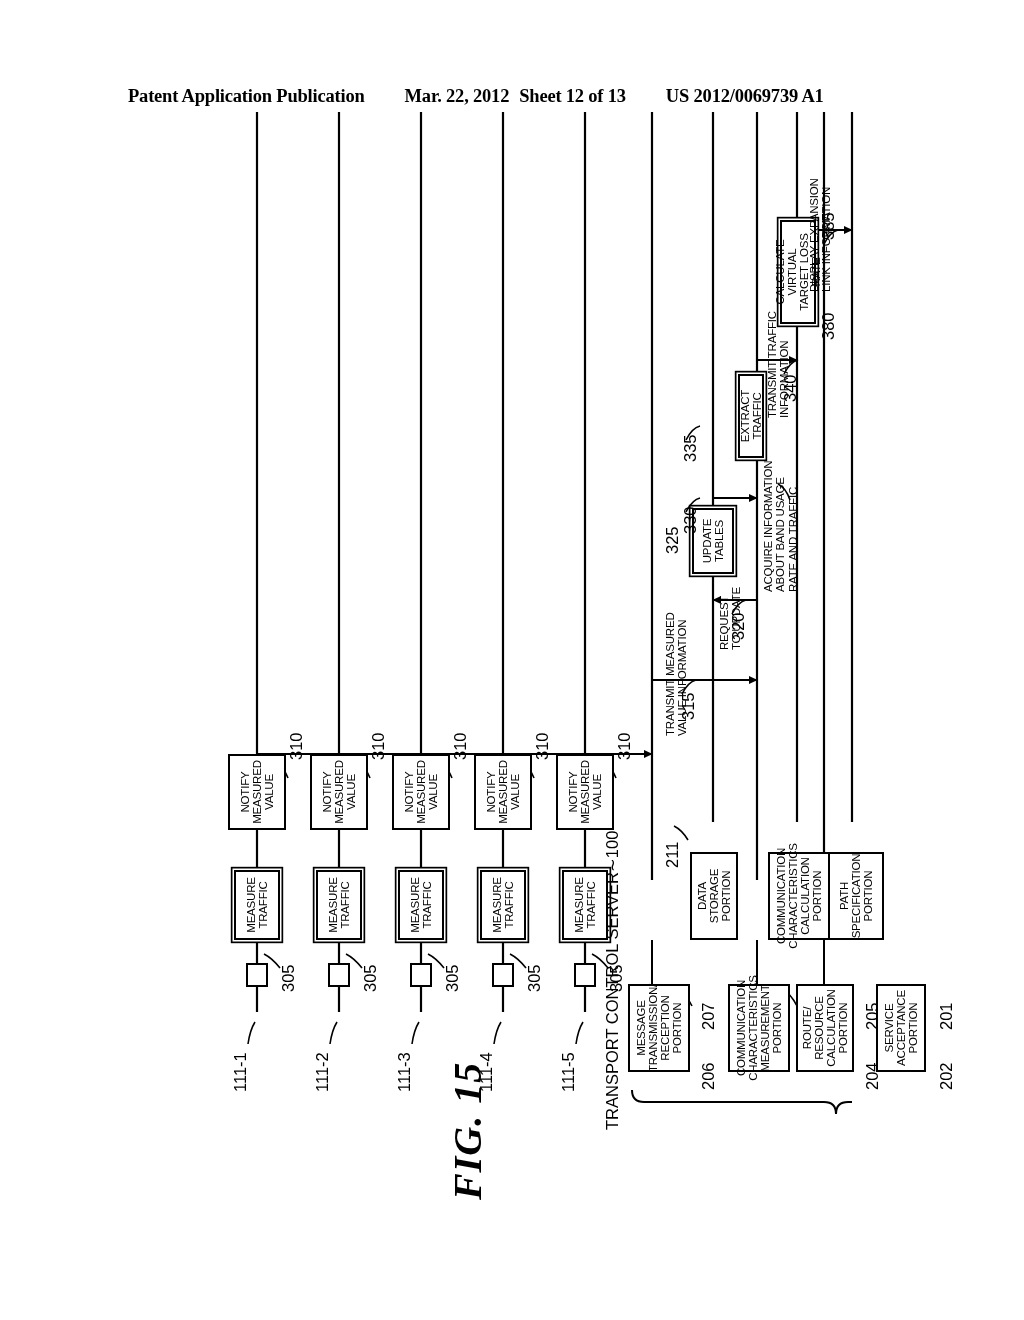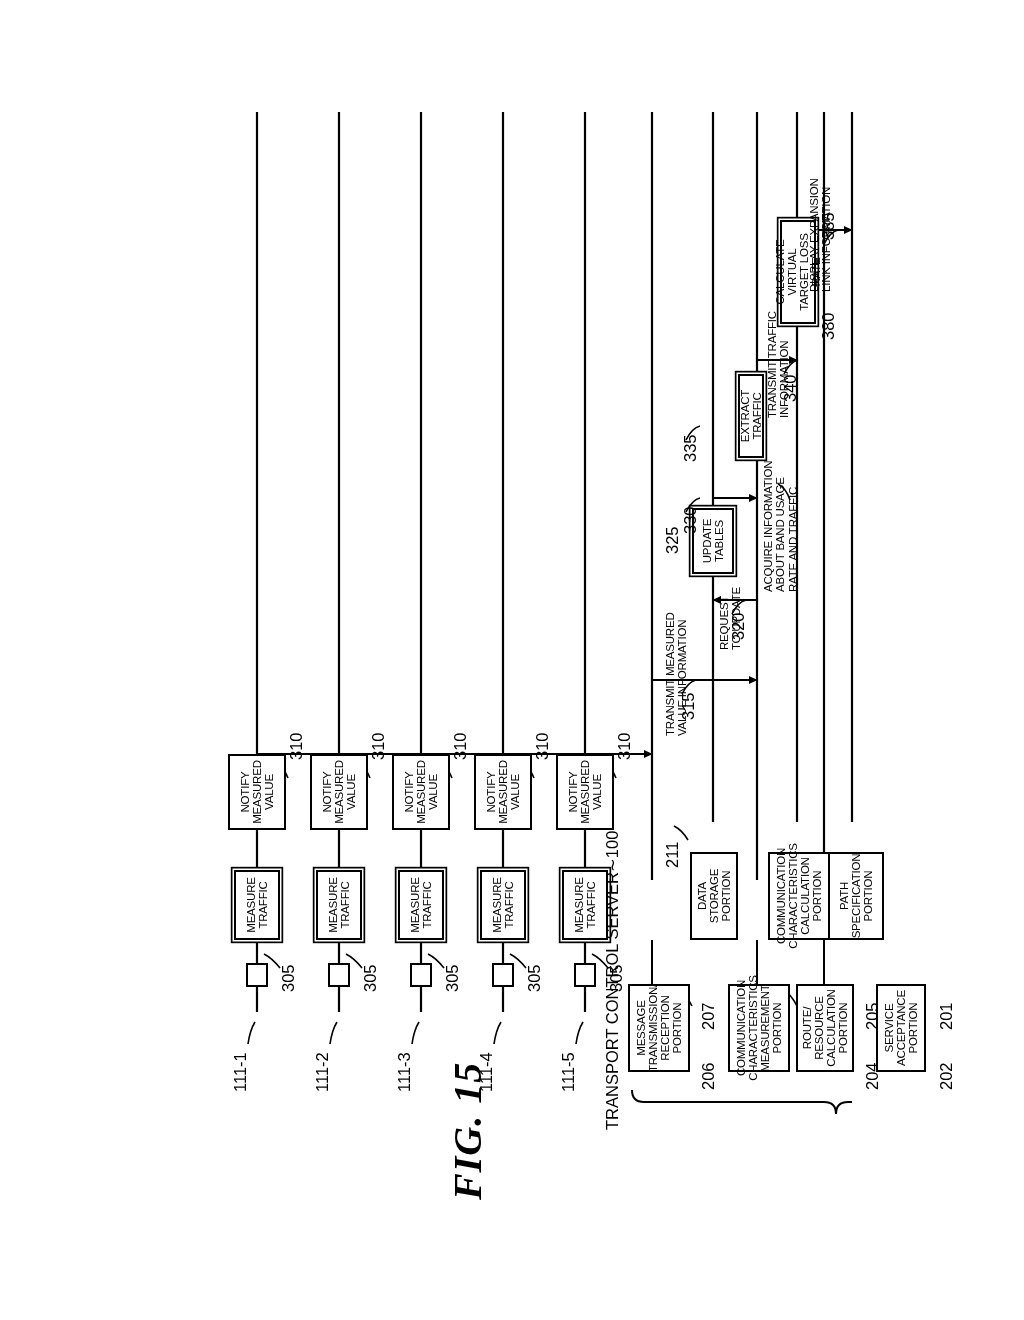--- a/index.html
+++ b/index.html
@@ -144,20 +144,26 @@
     height: 720px;
     overflow: visible;
     z-index: 3;
   }
 </style>
 </head>
 <body>
 
 <div id="page">
 
+  <div id="pub-header">
+    <span class="h-left">Patent Application Publication</span>
+    <span class="h-mid">Mar. 22, 2012</span>
+    <span class="h-mid2">Sheet 12 of 13</span>
+    <span class="h-right">US 2012/0069739 A1</span>
+  </div>
 
   <div id="figwrap">
    <div id="figrot">
     <div id="figcanvas">
 
       <svg id="overlay" viewBox="0 0 1160 720">
         <defs>
           <marker id="ah" markerWidth="9" markerHeight="9" refX="8" refY="4.5" orient="auto" markerUnits="userSpaceOnUse">
             <path d="M0,0.6 L8.6,4.5 L0,8.4 z" fill="#000"></path>
           </marker>

